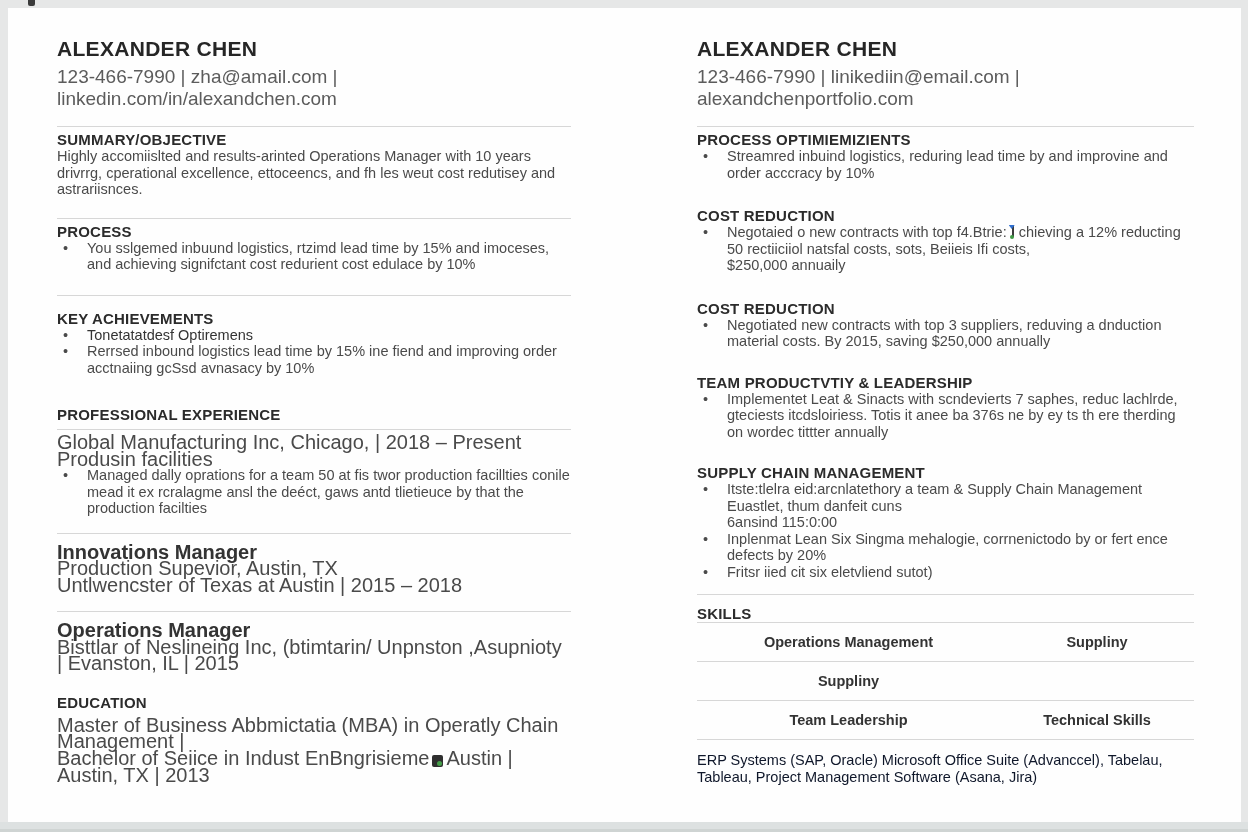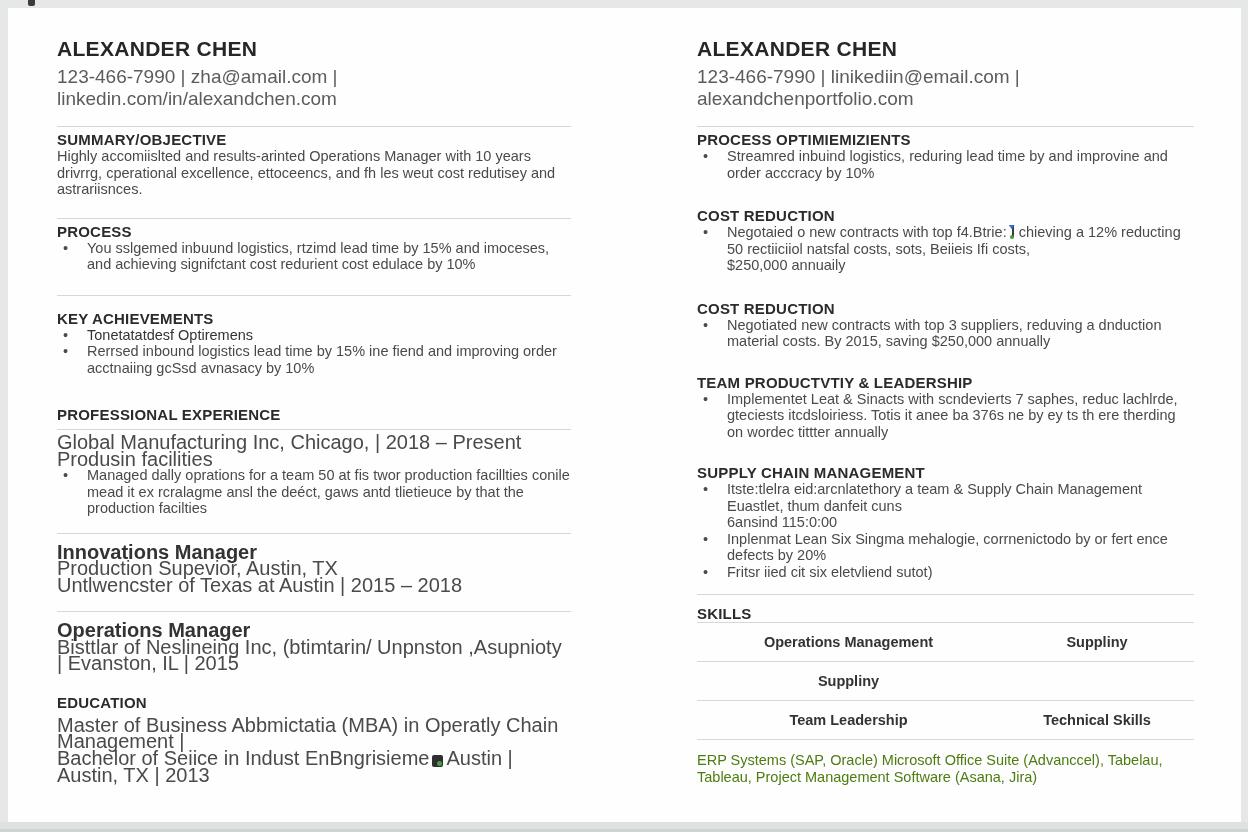--- a/index.html
+++ b/index.html
@@ -64,21 +64,21 @@
   .cursor-icon .dot {
     position:absolute; left:1px; bottom:0; width:4px; height:4px; background:#3f9a45; border-radius:50%;
   }
 
   
   .skills-row {
     display:grid; grid-template-columns:303px 1fr;
     padding:11px 0; border-bottom:1px solid #d7d7d7;
     font-size:14.5px; font-weight:bold; color:#333;text-align:center;
   }
-  .skills-footer { font-size:14.5px; line-height:16.5px; color:#4d7c0f; margin-top:12px; }
+  .skills-footer { font-size:14.5px; line-height:16.5px; color:#0f172a; margin-top:12px; }
 
   
   .mt6{margin-top:6px}.mt8{}.mt10{margin-top:10px}.mt12{margin-top:4px}
   .mt14{margin-top:14px}.mt16{margin-top:16px}.mt18{margin-top:18px}.mt20{margin-top:20px}
   .mt22{margin-top:22px}.mt24{margin-top:24px}.mt26{margin-top:26px}.mt30{margin-top:30px}
 </style>
 </head>
 <body>
 
 <div class="corner-mark"></div>

